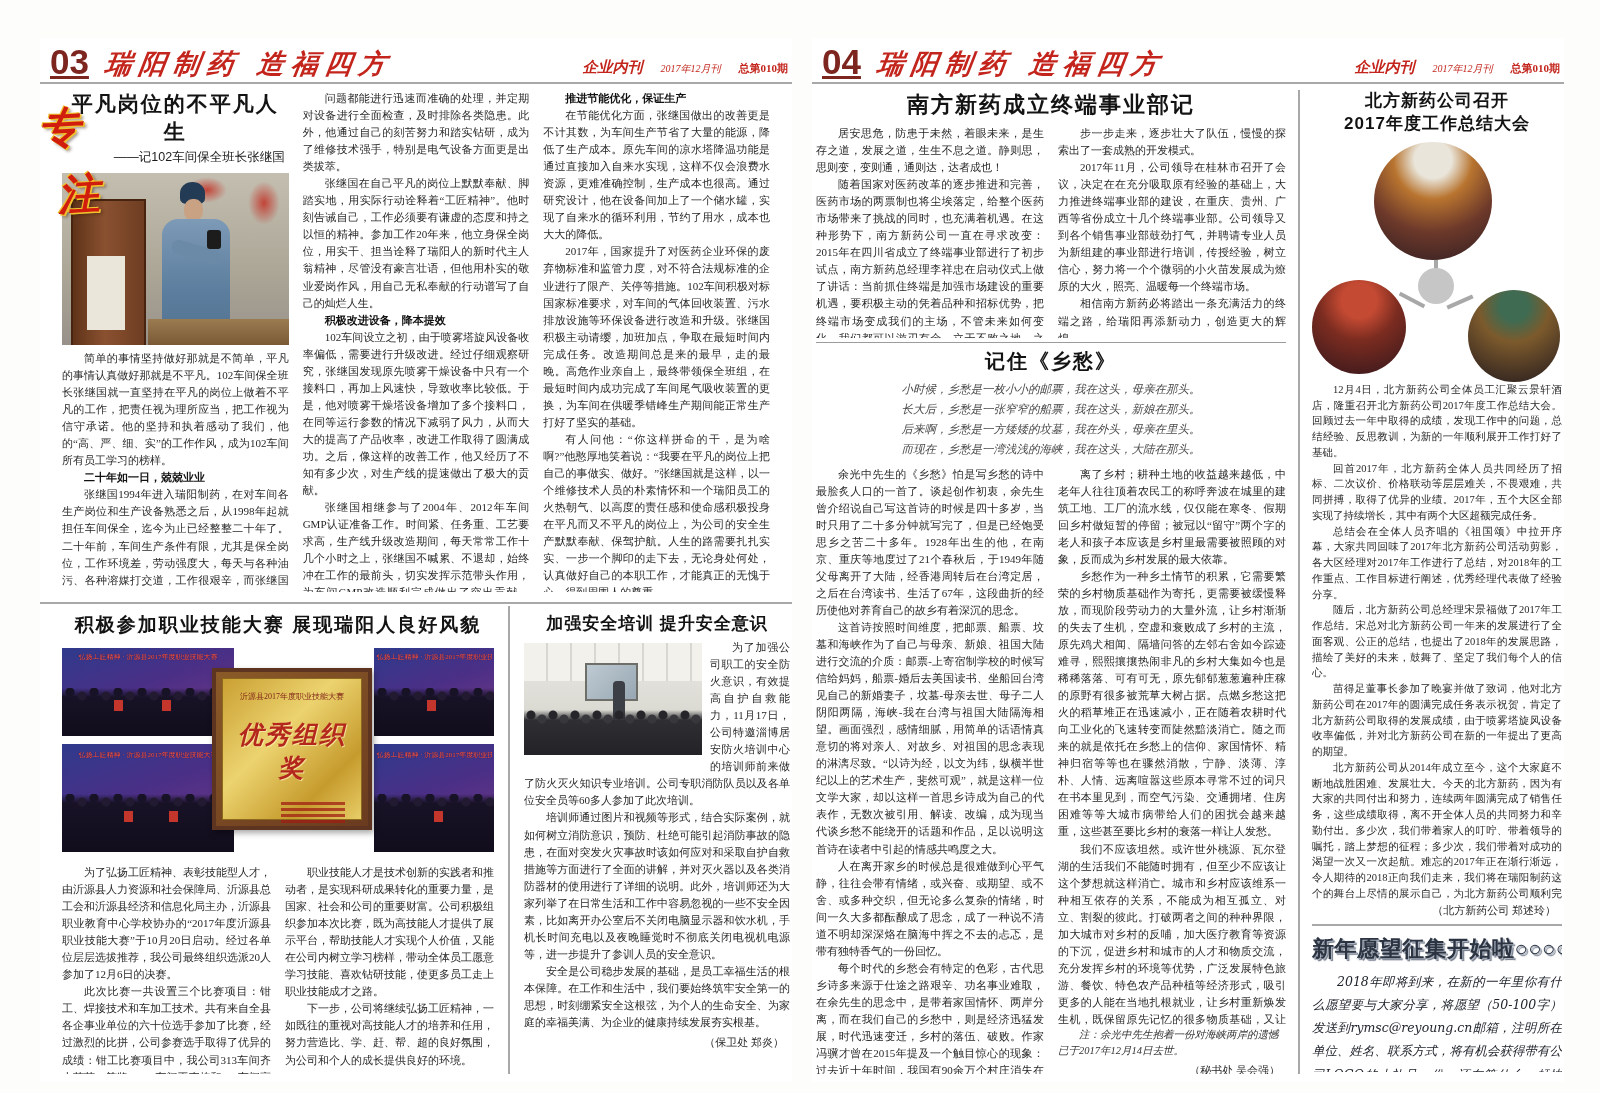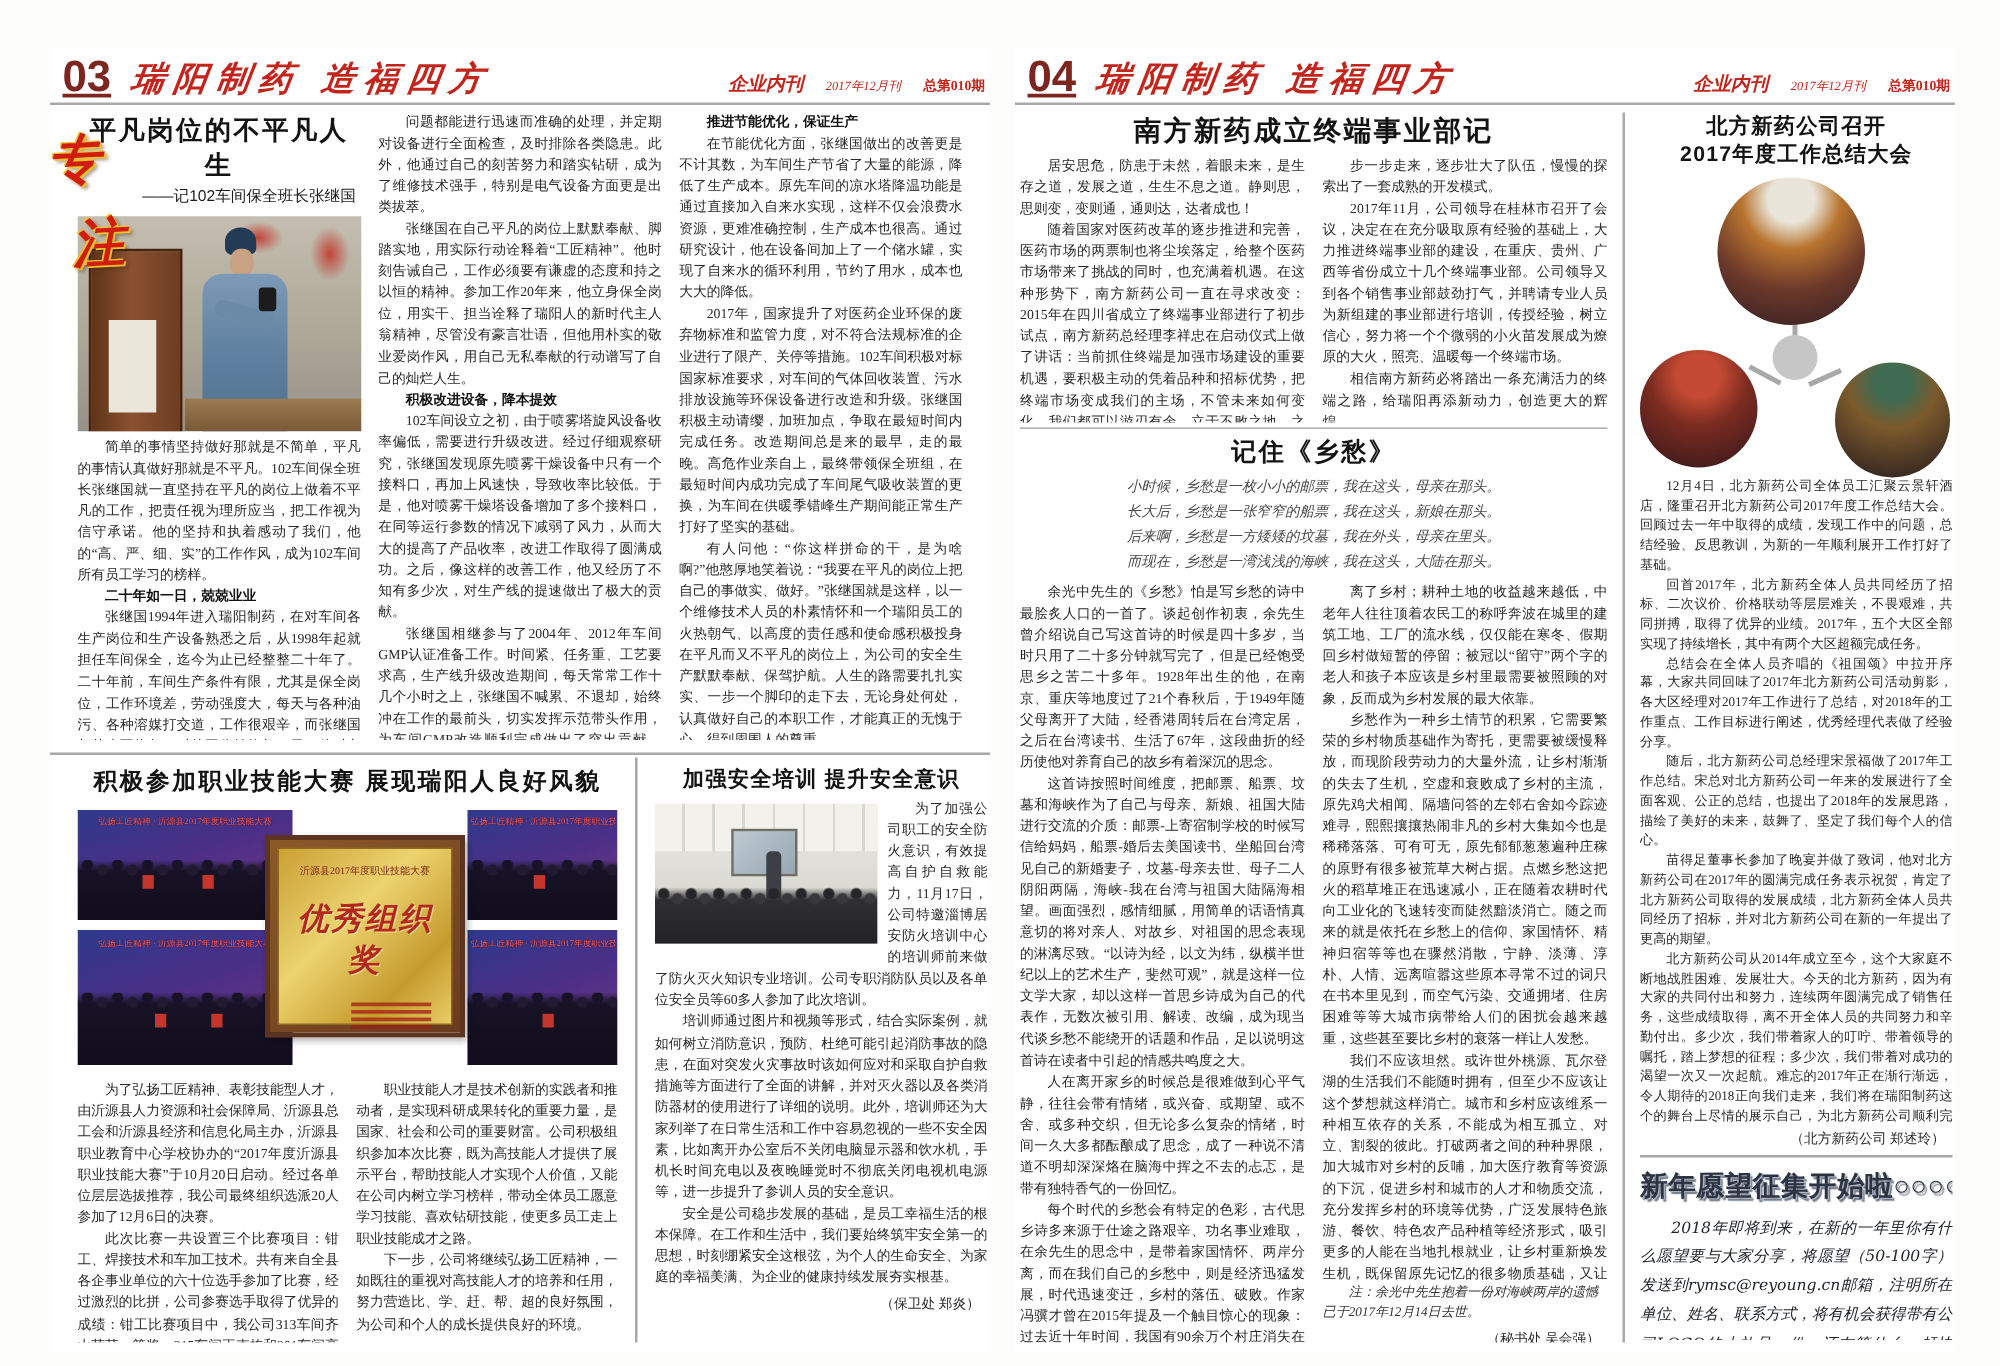--- a/index.html
+++ b/index.html
@@ -336,21 +336,21 @@
         <div class="circ cc1"></div>
         <div class="circ cc2"></div>
         <div class="circ cc3"></div>
         <div class="hub"></div>
       </div>
       <div class="paras">
           <p>12月4日，北方新药公司全体员工汇聚云景轩酒店，隆重召开北方新药公司2017年度工作总结大会。回顾过去一年中取得的成绩，发现工作中的问题，总结经验、反思教训，为新的一年顺利展开工作打好了基础。</p>
           <p>回首2017年，北方新药全体人员共同经历了招标、二次议价、价格联动等层层难关，不畏艰难，共同拼搏，取得了优异的业绩。2017年，五个大区全部实现了持续增长，其中有两个大区超额完成任务。</p>
           <p>总结会在全体人员齐唱的《祖国颂》中拉开序幕，大家共同回味了2017年北方新药公司活动剪影，各大区经理对2017年工作进行了总结，对2018年的工作重点、工作目标进行阐述，优秀经理代表做了经验分享。</p>
           <p>随后，北方新药公司总经理宋景福做了2017年工作总结。宋总对北方新药公司一年来的发展进行了全面客观、公正的总结，也提出了2018年的发展思路，描绘了美好的未来，鼓舞了、坚定了我们每个人的信心。</p>
-          <p>苗得足董事长参加了晚宴并做了致词，他对北方新药公司在2017年的圆满完成任务表示祝贺，肯定了北方新药公司取得的发展成绩，北方新药全体人员共同经历了招标，并对北方新药公司在新的一年提出了更高的期望。</p>
+          <p>苗得足董事长参加了晚宴并做了致词，他对北方新药公司在2017年的圆满完成任务表示祝贺，肯定了北方新药公司取得的发展成绩，由于喷雾塔旋风设备收率偏低，并对北方新药公司在新的一年提出了更高的期望。</p>
           <p>北方新药公司从2014年成立至今，这个大家庭不断地战胜困难、发展壮大。今天的北方新药，因为有大家的共同付出和努力，连续两年圆满完成了销售任务，这些成绩取得，离不开全体人员的共同努力和辛勤付出。多少次，我们带着家人的叮咛、带着领导的嘱托，踏上梦想的征程；多少次，我们带着对成功的渴望一次又一次起航。难忘的2017年正在渐行渐远，令人期待的2018正向我们走来，我们将在瑞阳制药这个的舞台上尽情的展示自己，为北方新药公司顺利完成2018年的任务而加油！</p>
         </div>
       <div class="byline">（北方新药公司 郑述玲）</div>
     </aside>
 
     <div class="hrule hr4b"></div>
 
     <div class="wish">
       <h3>新年愿望征集开始啦○○○○○○</h3>
       <p>2018年即将到来，在新的一年里你有什么愿望要与大家分享，将愿望（50-100字）发送到rymsc@reyoung.cn邮箱，注明所在单位、姓名、联系方式，将有机会获得带有公司LOGO的小礼品一份。还在等什么，赶快发送吧……</p>

